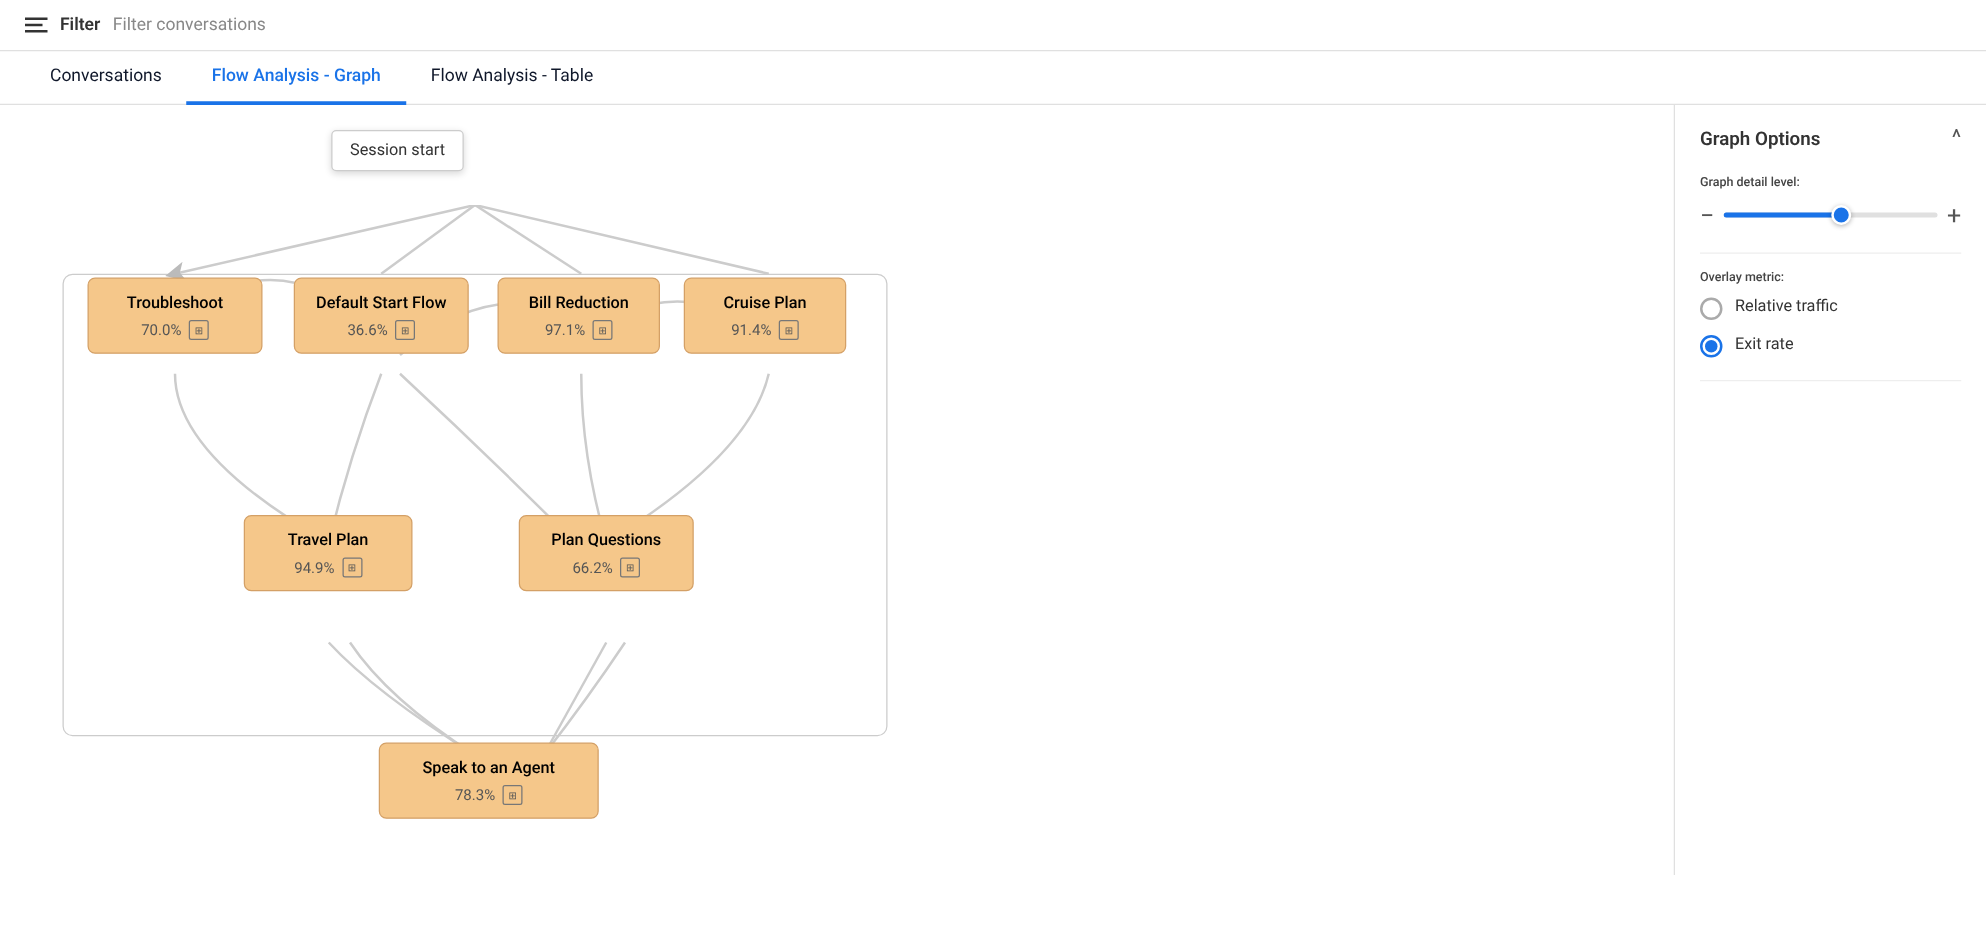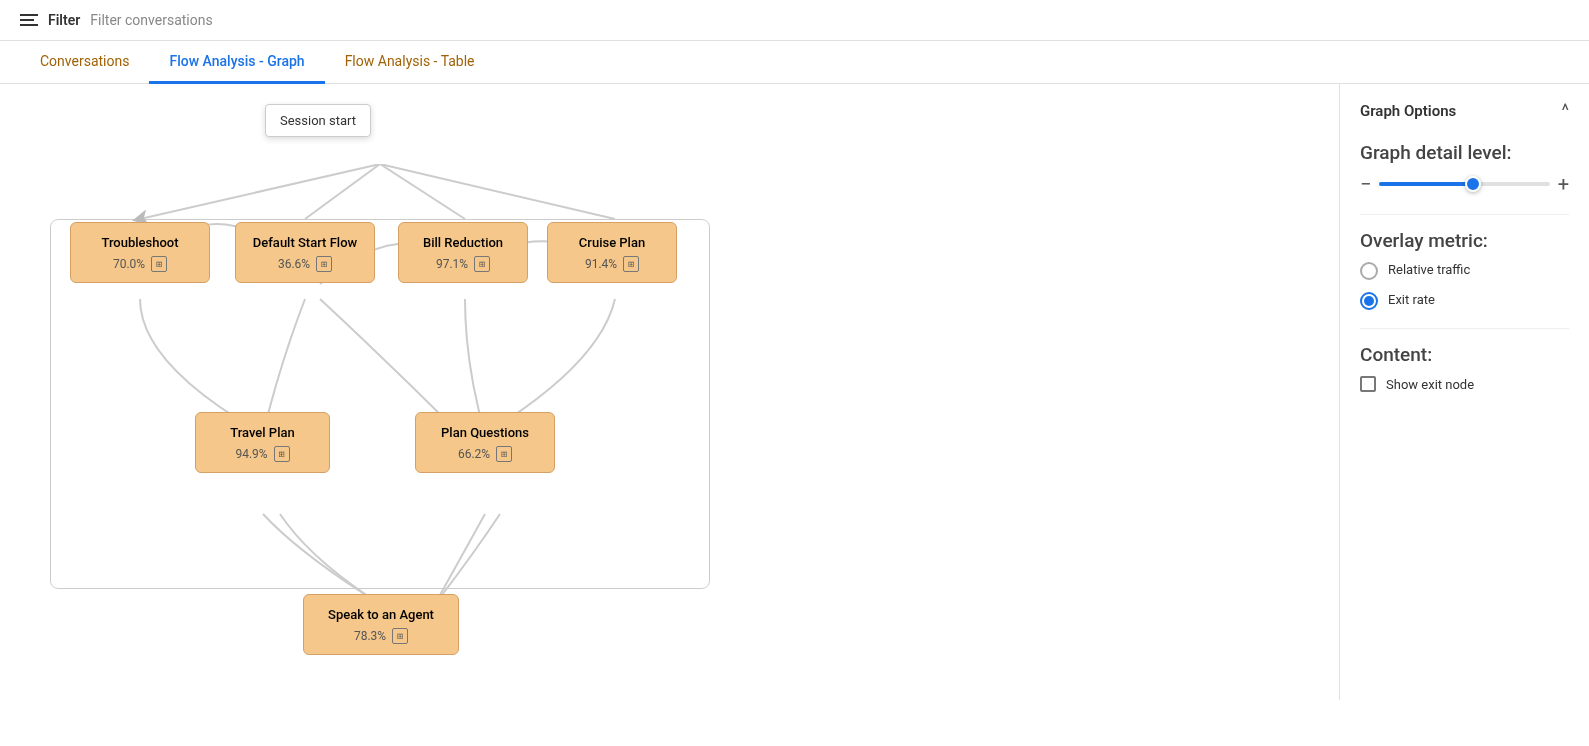--- a/index.html
+++ b/index.html
@@ -24,21 +24,21 @@
     .tab-bar {
       display: flex;
       align-items: flex-end;
       border-bottom: 1px solid #e0e0e0;
       padding: 0 20px;
     }
     .tab {
       padding: 12px 20px;
       cursor: pointer;
       font-size: 14px;
-      color: #a16207;
+      color: #0f172a;
       border-bottom: 3px solid transparent;
       margin-bottom: -1px;
     }
     .tab.active {
       color: #1a73e8;
       border-bottom: 3px solid #1a73e8;
       font-weight: 500;
     }
 
     
@@ -152,21 +152,21 @@
       font-size: 15px;
       font-weight: 600;
       color: #333;
     }
     .panel-collapse {
       cursor: pointer;
       font-size: 18px;
       color: #555;
     }
     .panel-section-label {
-      font-size: 19px;
+      font-size: 10px;
       color: #444;
       margin-bottom: 10px;
       font-weight: 500;
     }
     .slider-row {
       display: flex;
       align-items: center;
       gap: 8px;
       margin-bottom: 20px;
     }
@@ -375,21 +375,21 @@
       </div>
 
       <div class="flow-node" style="left:375px; top:248px; width:140px;">
         <div class="node-title">Plan Questions</div>
         <div class="node-meta">
           <span>66.2%</span>
           <span class="node-icon">⊞</span>
         </div>
       </div>
 
-      <div class="flow-node" style="left:263px; top:430px; width:156px;">
+      <div class="flow-node" style="left:263px; top:430px; width:176px;">
         <div class="node-title">Speak to an Agent</div>
         <div class="node-meta">
           <span>78.3%</span>
           <span class="node-icon">⊞</span>
         </div>
       </div>
 
     </div>
   </div>
 
@@ -422,22 +422,15 @@
       <div class="radio-option">
         <div class="radio-outer selected">
           <div class="radio-inner"></div>
         </div>
         <span class="radio-label">Exit rate</span>
       </div>
     </div>
 
     <hr class="divider">
 
-    <div class="panel-section">
-      <div class="panel-section-label">Content:</div>
-      <div class="checkbox-option">
-        <div class="checkbox-box"></div>
-        <span class="checkbox-label">Show exit node</span>
-      </div>
-    </div>
 
   </div>
 </div>
 
 </body></html>

